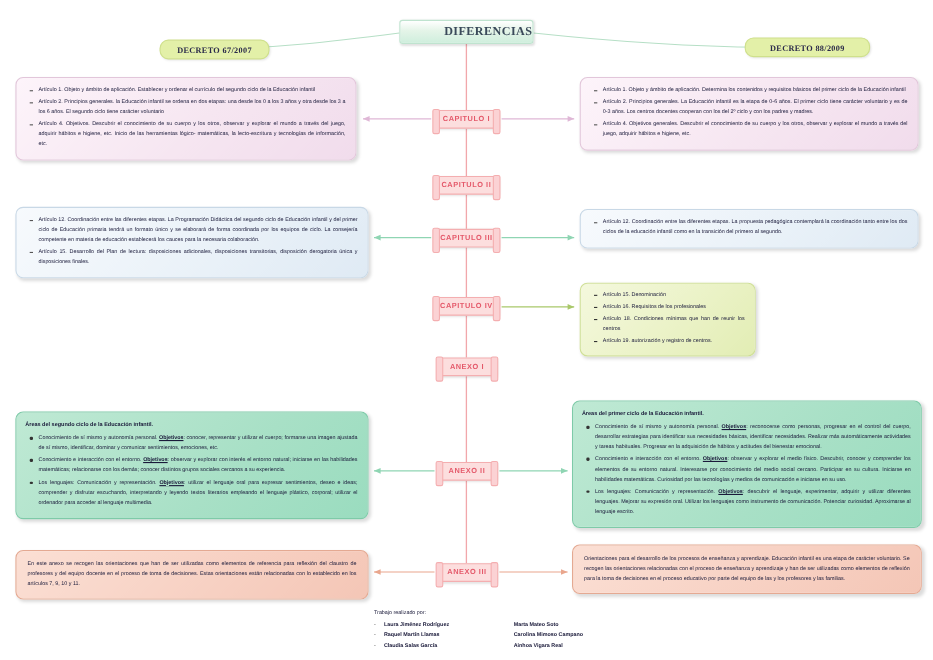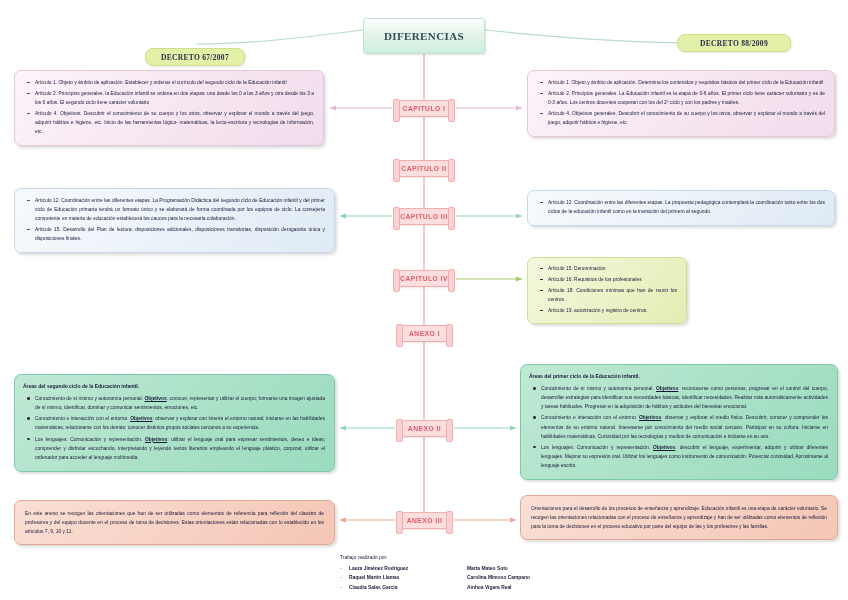--- a/index.html
+++ b/index.html
@@ -20,25 +20,25 @@
   #wires { position: absolute; left: 0; top: 0; width: 848px; height: 600px; pointer-events: none; }
 
   
   .node {
     position: absolute;
     border-radius: 6px;
   }
 
   
   .title-box {
-    left: 363px; top: 18px; width: 122px; height: 36px;
+    left: 363px; top: 18px; width: 122px; height: 22px;
     background: linear-gradient(180deg,#ffffff 0%,#e4f4e8 45%,#cfeedd 100%);
     border: 1px solid #bfe3cf;
     border-radius: 3px;
-    display: flex; align-items: center; justify-content: center;
+    display: flex; align-items: center; justify-content: flex-end;
     box-shadow: 1px 1px 2px rgba(0,0,0,.12);
   }
   .title-box span {
     font-family: "Liberation Serif", serif;
     font-weight: bold;
     font-size: 11px;
     letter-spacing: .4px;
     color: #3a4a5a;
   }
 
@@ -51,21 +51,21 @@
     display: flex; align-items: center; justify-content: center;
     box-shadow: 1px 1px 2px rgba(0,0,0,.10);
   }
   .decree span {
     font-family: "Liberation Serif", serif;
     font-weight: bold;
     font-size: 7.5px;
     letter-spacing: .3px;
     color: #2b2b4a;
   }
-  #decree-left  { left: 145px; top: 36px; width: 100px; margin-top: 12px; }
+  #decree-left  { left: 145px; top: 36px; width: 100px; }
   #decree-right { left: 648px; top: 34px; width: 114px; margin-left: 29px; }
 
   
   .tag {
     height: 17px;
     background: #fcdede;
     border: 1px solid #f4aeb0;
     border-radius: 3px;
     display: flex; align-items: center; justify-content: center;
     box-shadow: 1px 1px 2px rgba(0,0,0,.10);

